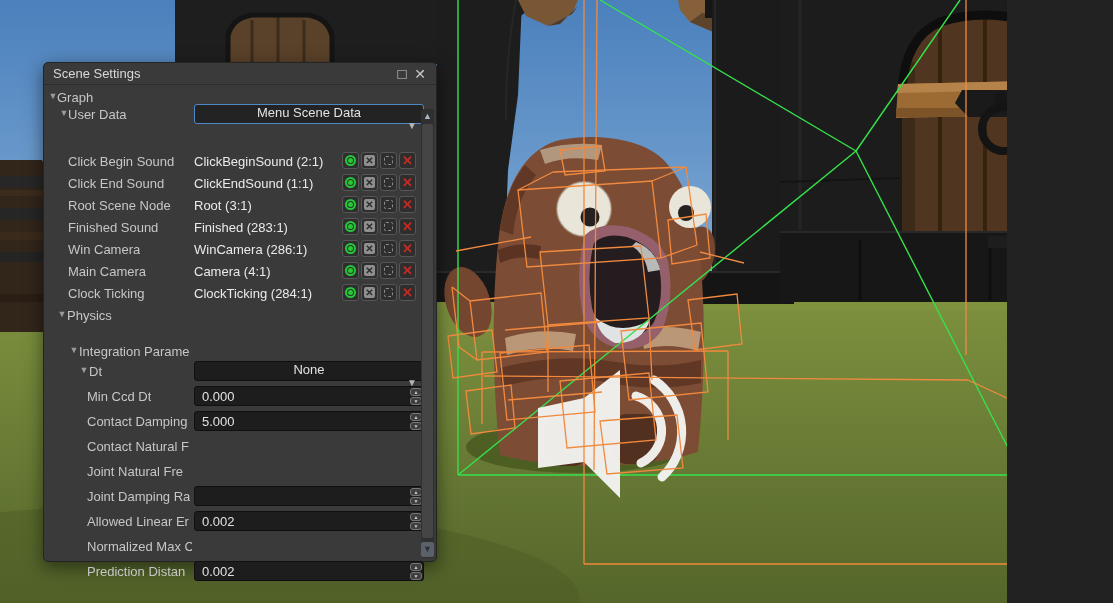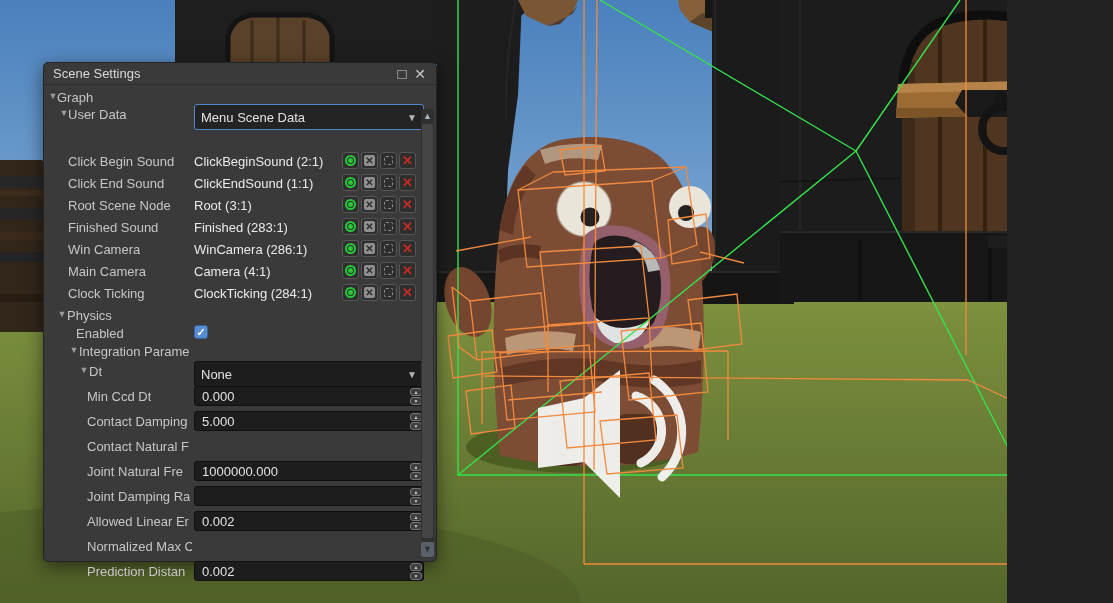--- a/index.html
+++ b/index.html
@@ -37,21 +37,21 @@
   .ping{width:11px;height:11px;border:2px solid var(--accent-green);border-radius:50%;
     display:flex;align-items:center;justify-content:center;}
   .ping i{width:5px;height:5px;background:var(--accent-green);border-radius:50%;}
   .pick{width:11px;height:11px;background:#8f8f8f;border-radius:2px;color:#2c2c2c;
     font-size:10px;font-weight:bold;line-height:11px;text-align:center;}
   .dash{width:9px;height:9px;border:1px dashed #8a8a8a;border-radius:2px;}
   .clear{color:var(--accent-red);font-weight:bold;font-size:13px;line-height:13px;}
 
   .field,.drop{position:absolute;left:150px;width:230px;height:20px;background:#1d1d1d;
     border:1px solid #101010;border-radius:3px;color:#e2e2e2;}
-  .drop{display:flex;align-items:center;padding:12px 6px;}
+  .drop{display:flex;align-items:center;padding:0 6px;flex-direction:column;}
   .drop .darr{margin-left:auto;color:#b5b5b5;font-size:10px;}
   .drop.focus{border:1px solid var(--accent-blue);background:#232323;}
   .field input{position:absolute;left:0;top:0;width:212px;height:18px;background:transparent;
     border:none;outline:none;color:#e2e2e2;font:13px "Liberation Sans",sans-serif;padding:0 0 0 7px;}
   .spin{position:absolute;right:1px;top:0;width:12px;height:18px;display:flex;
     flex-direction:column;gap:1px;padding-top:1px;}
   .spin span{flex:1;background:#3e3e3e;border:1px solid #787878;border-radius:3px;
     color:#c9c9c9;font-size:5px;line-height:6px;text-align:center;}
 
   .check{position:absolute;left:150px;top:2px;width:14px;height:14px;background:#578cd4;
@@ -412,24 +412,20 @@
                 <span class="clear">✕</span>
               </span>
             </span>
           </div>
         </div>
 
       <div class="row" style="top:220px">
         <span class="tri" style="left:13px">▼</span>
         <span class="lbl wide" style="left:23px">Physics</span>
       </div>
-      <div class="row" style="top:238px">
-        <span class="lbl wide" style="left:32px">Enabled</span>
-        <span class="check">✓</span>
-      </div>
       <div class="row" style="top:256px">
         <span class="tri" style="left:25px">▼</span>
         <span class="lbl" style="left:35px;max-width:115px">Integration Parame</span>
       </div>
       <div class="row" style="top:276px;height:25px">
         <span class="tri" style="left:35px">▼</span>
         <span class="lbl" style="left:45px">Dt</span>
         <div class="drop" style="top:0">
           <span>None</span>
           <span class="darr">▼</span>
@@ -455,27 +451,20 @@
                 <span>▲</span>
                 <span>▼</span>
               </span>
             </span>
           </div>
           <div class="row" style="top: 351px; height: 25px;">
             <span class="lbl" style="left:43px">Contact Natural F</span>
           </div>
           <div class="row" style="top: 376px; height: 25px;">
             <span class="lbl" style="left:43px">Joint Natural Fre</span>
-            <span class="field">
-              <input value="1000000.000" style="">
-              <span class="spin">
-                <span>▲</span>
-                <span>▼</span>
-              </span>
-            </span>
           </div>
           <div class="row" style="top: 401px; height: 25px;">
             <span class="lbl" style="left:43px">Joint Damping Ra</span>
             <span class="field">
               <span class="spin">
                 <span>▲</span>
                 <span>▼</span>
               </span>
             </span>
           </div>

